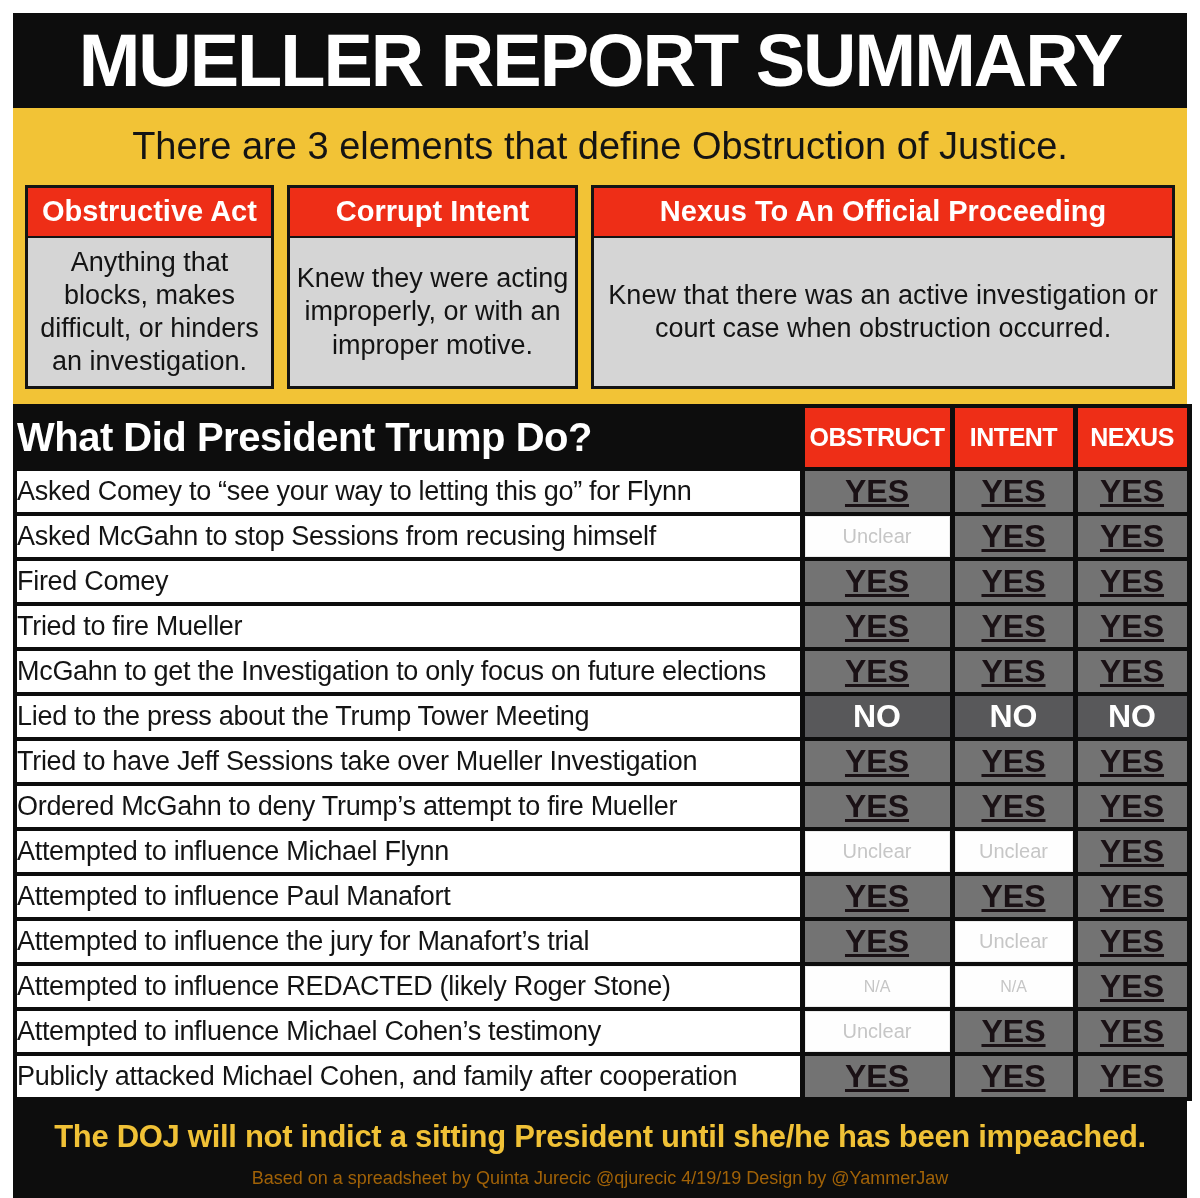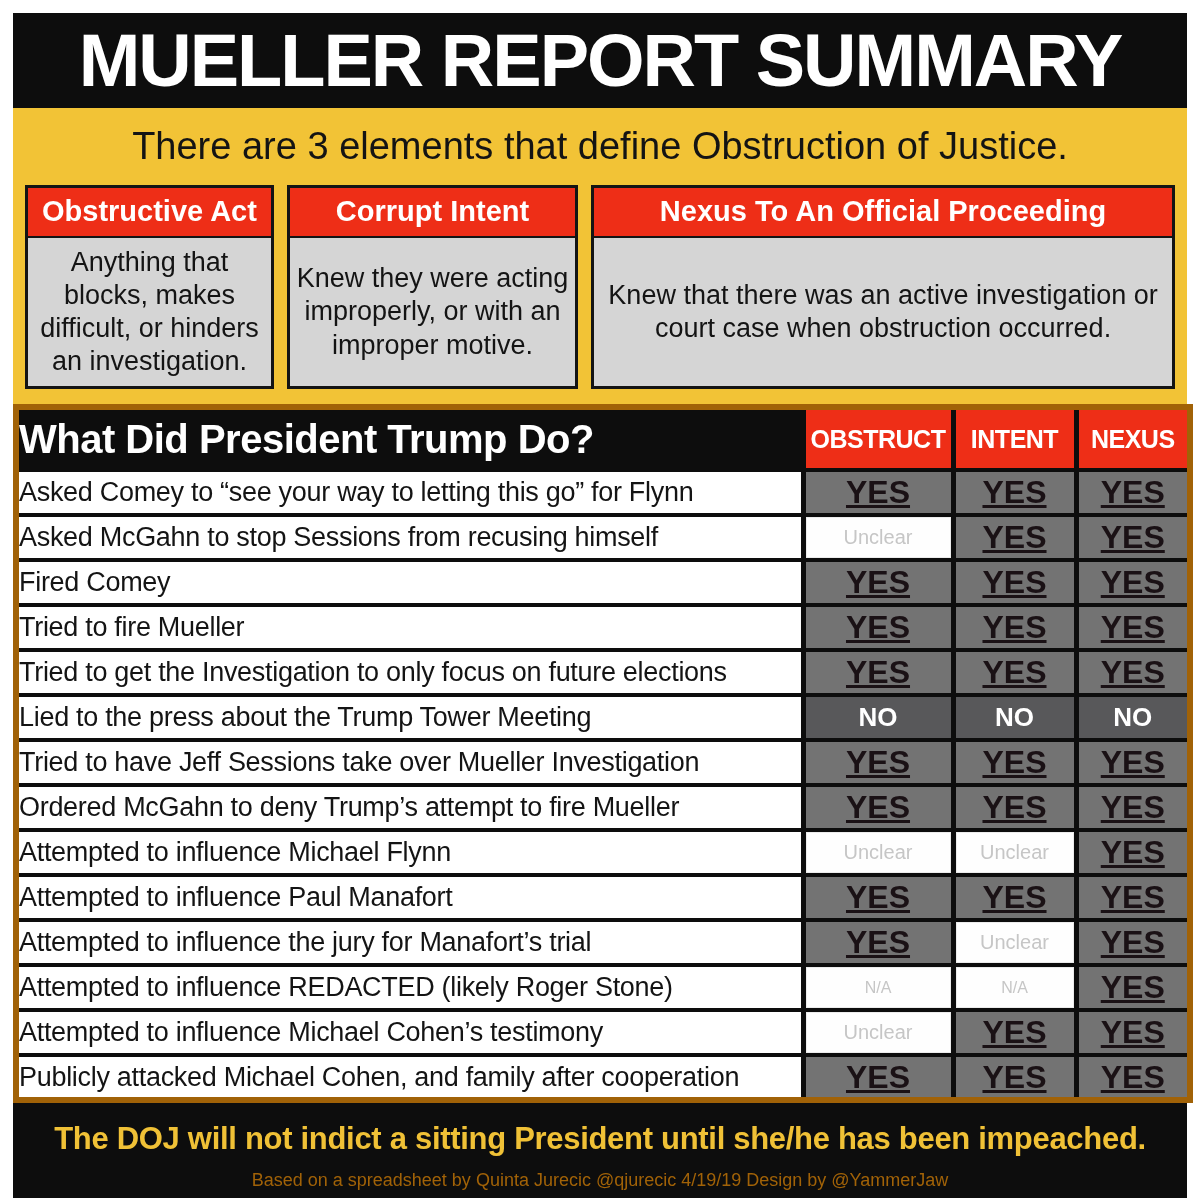--- a/index.html
+++ b/index.html
@@ -80,21 +80,21 @@
     line-height: 1.23;
     padding: 8px 6px;
     min-height: 112px;
   }
 
   
   table.actions {
     width: 100%;
     border-collapse: collapse;
     table-layout: fixed;
-    border: 6px solid #a16207;
+    border: 4px solid #a16207;
   }
   table.actions col.c-action   { width: 787px; }
   table.actions col.c-obstruct { width: 150px; }
   table.actions col.c-intent   { width: 123px; }
   table.actions col.c-nexus    { width: 114px; }
   table.actions th, table.actions td {
     border: 4px solid #0d0d0d;
     padding: 0;
   }
   table.actions .col-header, table.actions .val-cell {
@@ -136,21 +136,21 @@
   .val-yes {
     background: #737373;
     color: #1a1115;
     font-size: 32px;
     font-weight: bold;
     text-decoration: underline;
   }
   .val-no {
     background: #58585a;
     color: #ffffff;
-    font-size: 26px;
+    font-size: 32px;
     font-weight: bold;
   }
   .val-unclear {
     background: #fefefe;
     color: #c6c6c6;
     font-size: 20px;
     font-weight: 400;
     box-shadow: inset 0 0 0 1px #ececec;
   }
   .val-na {
@@ -242,21 +242,21 @@
           <td class="val-cell val-yes">YES</td>
           <td class="val-cell val-yes">YES</td>
         </tr>
         <tr class="data-row">
           <td class="action-cell">Tried to fire Mueller</td>
           <td class="val-cell val-yes">YES</td>
           <td class="val-cell val-yes">YES</td>
           <td class="val-cell val-yes">YES</td>
         </tr>
         <tr class="data-row">
-          <td class="action-cell">Tried to get the Investigation to only focus on future elections</td>
+          <td class="action-cell">McGahn to get the Investigation to only focus on future elections</td>
           <td class="val-cell val-yes">YES</td>
           <td class="val-cell val-yes">YES</td>
           <td class="val-cell val-yes">YES</td>
         </tr>
         <tr class="data-row">
           <td class="action-cell">Lied to the press about the Trump Tower Meeting</td>
           <td class="val-cell val-no">NO</td>
           <td class="val-cell val-no">NO</td>
           <td class="val-cell val-no">NO</td>
         </tr>

